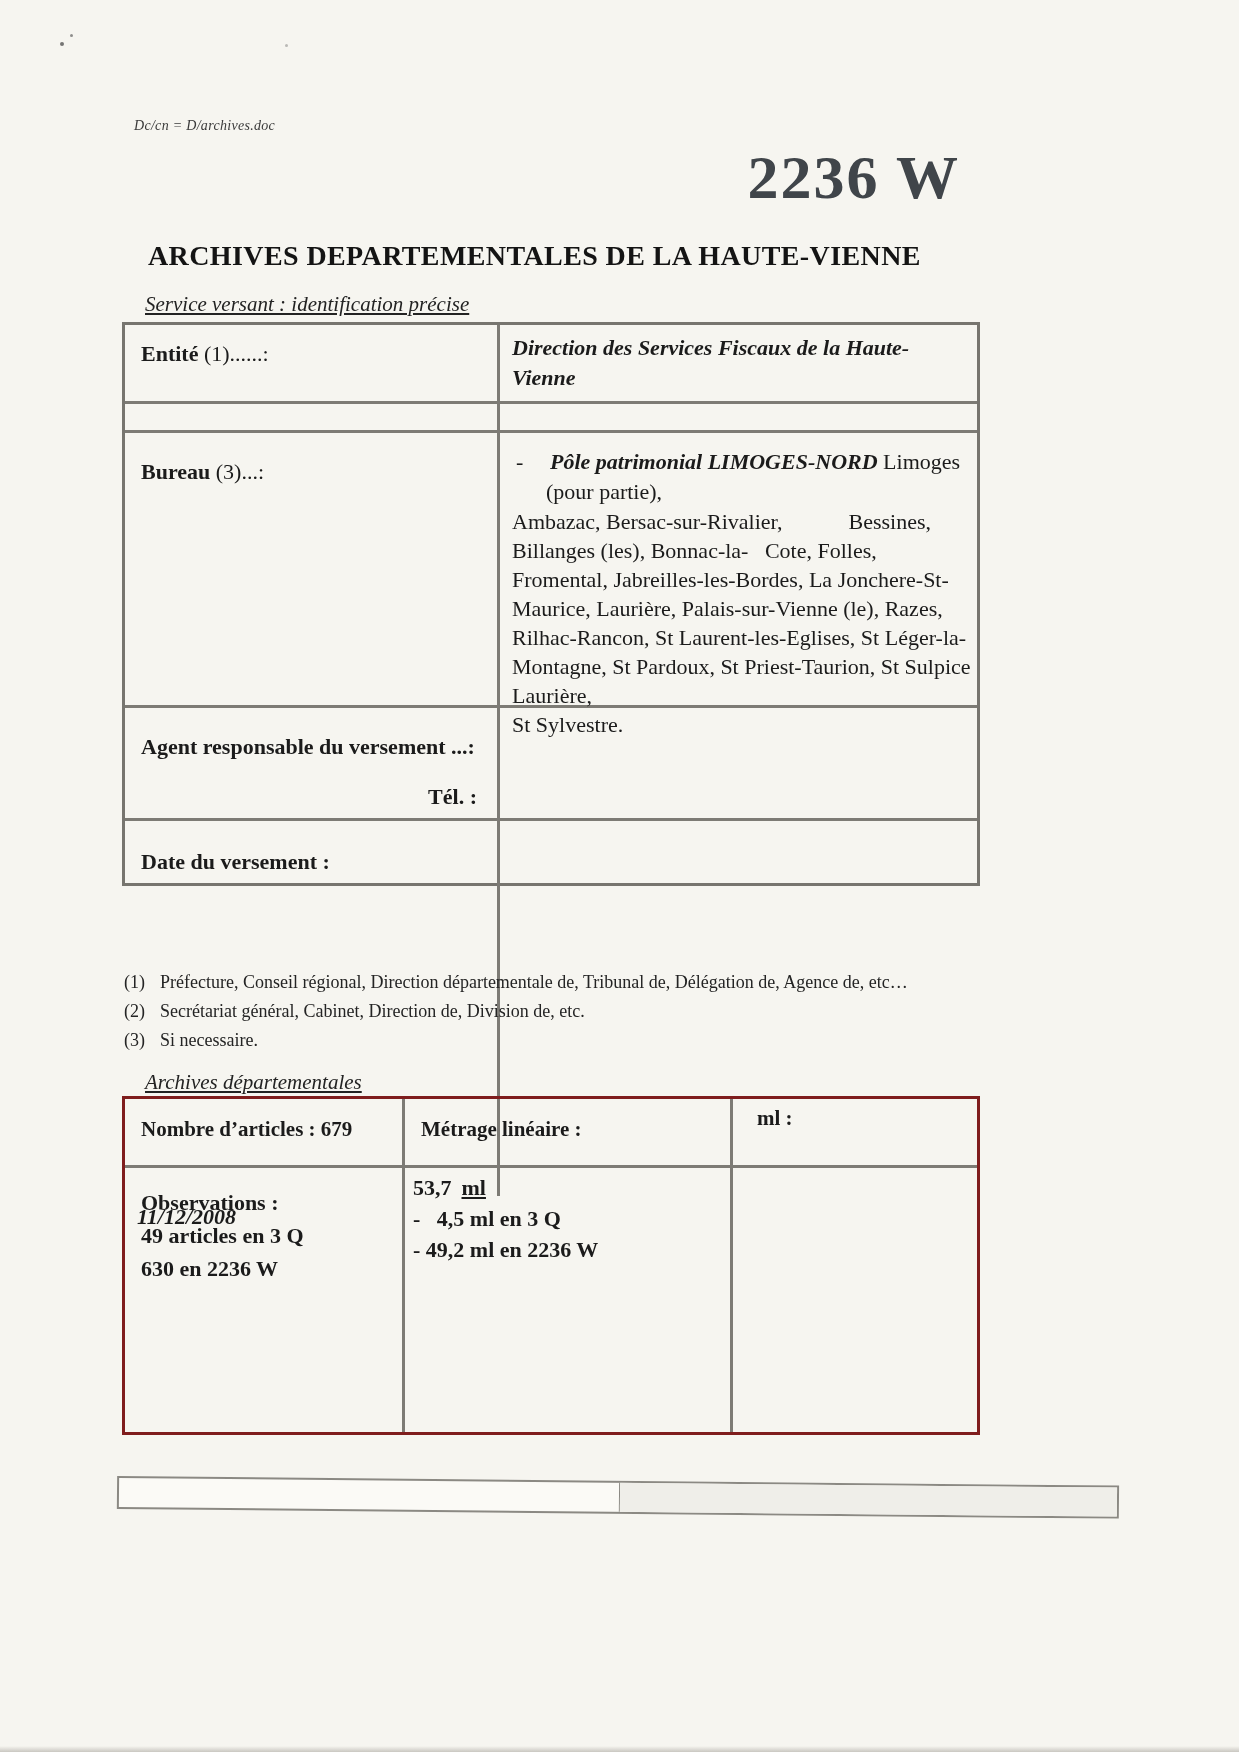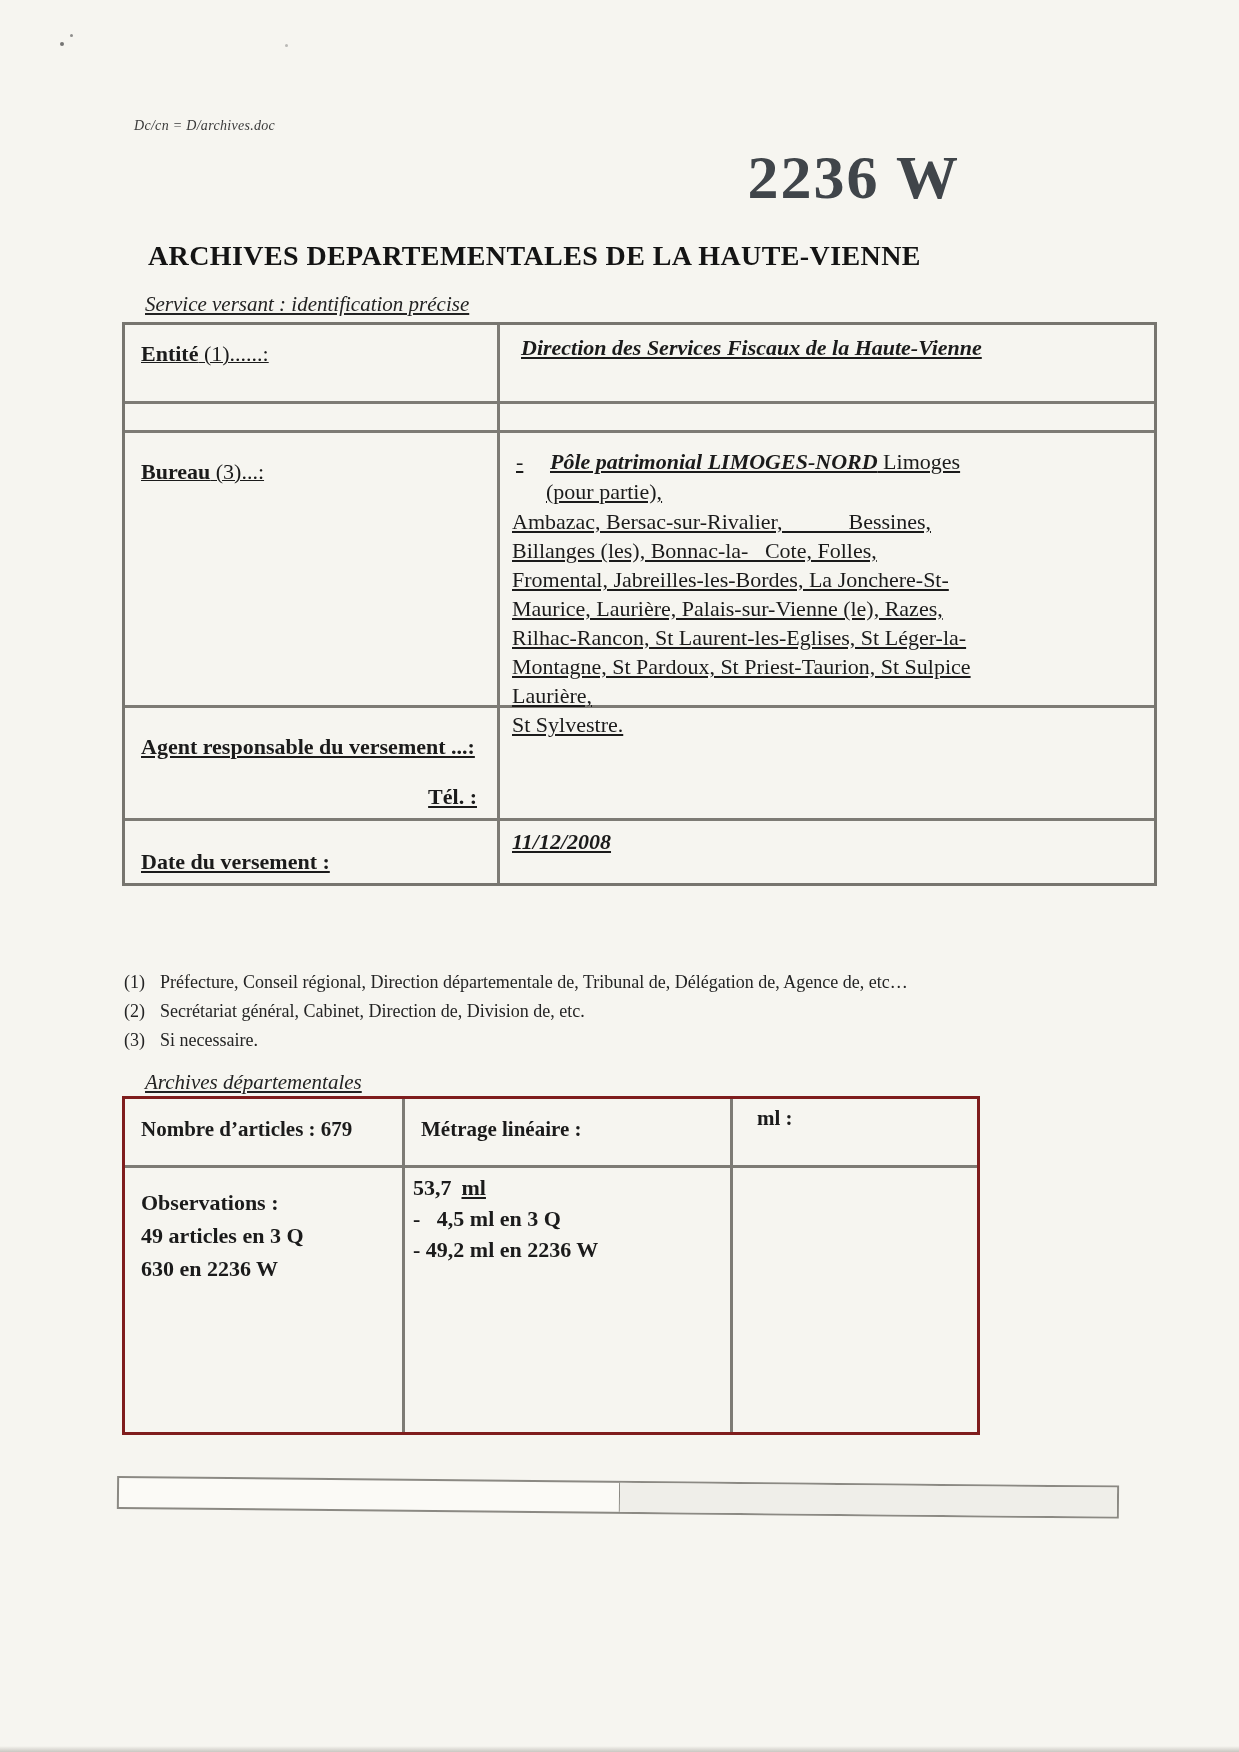--- a/index.html
+++ b/index.html
@@ -31,43 +31,42 @@
     white-space:nowrap;
   }
   .section-label {
     font-style:italic; font-size:21px; color:#232323;text-decoration:underline;
   }
   .service-label { left:145px; top:292px; }
   .archives-label { left:145px; top:1070px; }
 
   
   .t1 {
-    left:122px; top:322px; width:1035px;
+    left:122px; top:322px; width:858px;
     border:3px solid #77756f;
     box-sizing:border-box;
     background:transparent;
-    text-decoration:underline;
   }
   .t1 .row { display:flex; border-bottom:3px solid #7d7b75; }
-  .t1 .row:last-child { border-bottom:none; }
+  .t1 .row:last-child { border-bottom:none;flex-direction:column; }
   .t1 .lcell {
     width:375px; flex:0 0 375px;
     border-right:3px solid #7d7b75;
     box-sizing:border-box;
     padding:16px 14px 8px 16px;
   }
   .t1 .vcell {
     flex:1 1 auto;
     box-sizing:border-box;
     padding:8px 10px 8px 12px;
   }
   .lbl { font-size:22px; }
   .lbl b { font-weight:bold; }
   .bold-italic { font-weight:bold; font-style:italic; }
-  .val-bi { font-size:22px; font-weight:bold; font-style:italic; line-height:30px;margin-left:9px; }
+  .val-bi { font-size:22px; font-weight:bold; font-style:italic; line-height:30px; }
 
   .row-entite { height:76px; }
   .row-spacer { height:26px; }
   .row-bureau { height:272px; }
   .row-agent  { height:110px; }
   .row-date   { height:62px; }
 
   .bureau-line1 { display:flex; font-size:22px; line-height:30px; margin-top:6px; }
   .bureau-dash { width:34px; padding-left:4px; }
   .bureau-line2 { font-size:22px; line-height:30px; padding-left:34px; }

